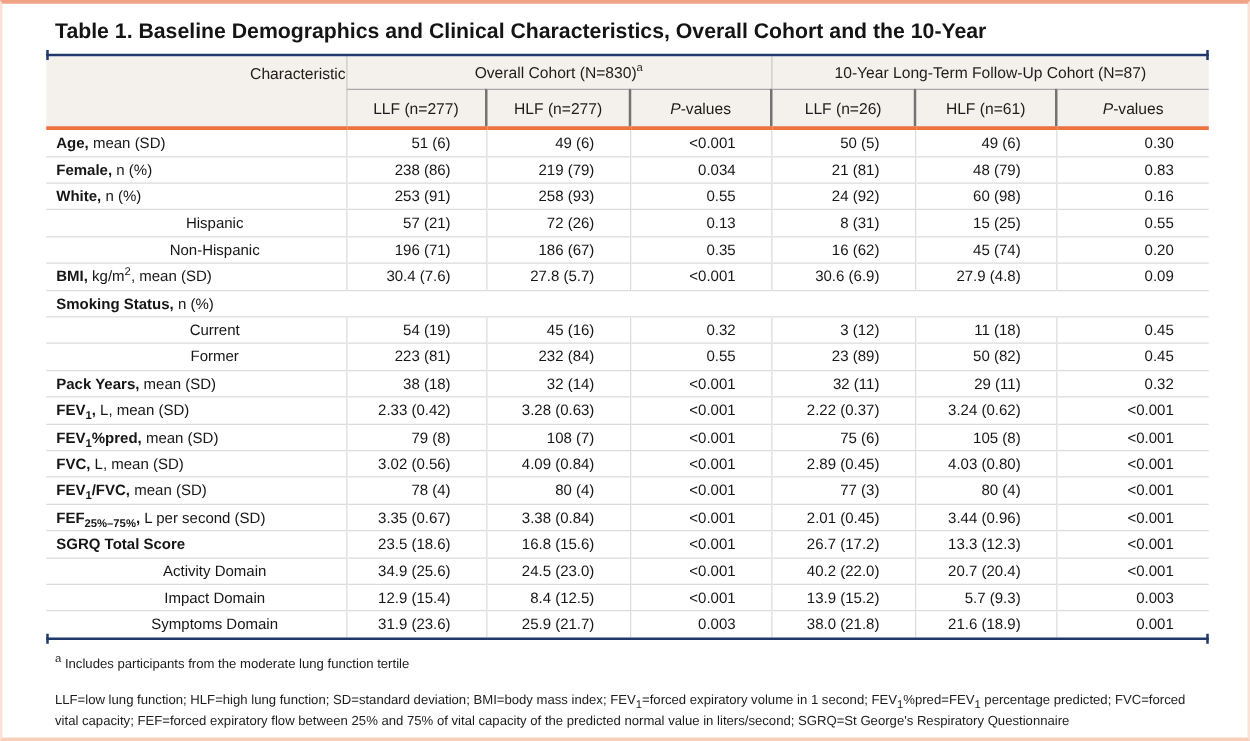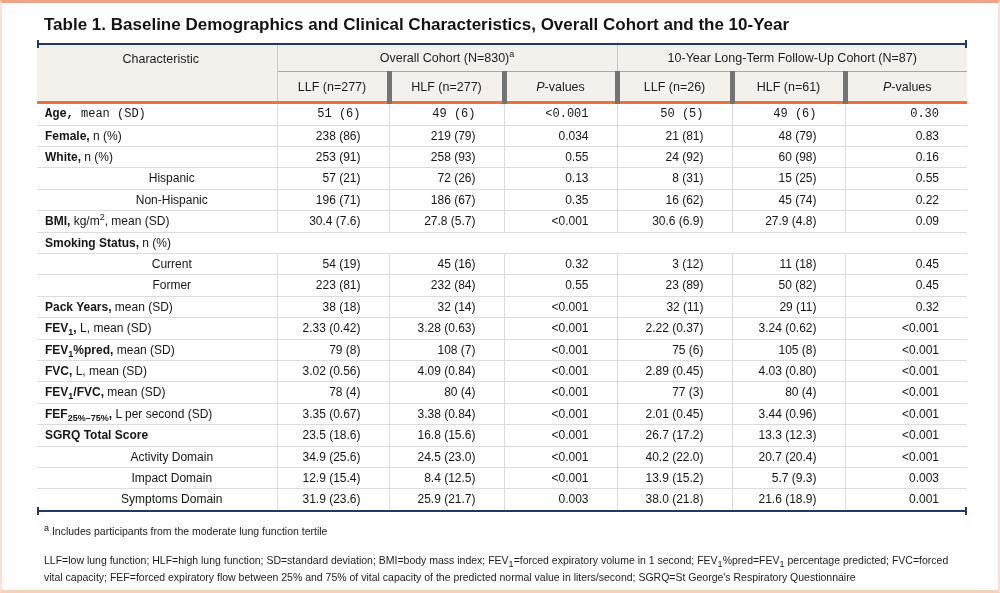--- a/index.html
+++ b/index.html
@@ -23,29 +23,29 @@
   .rule-navy::before { left:0; }
   .rule-navy::after { right:0; }
   table.demo {
     border-collapse:collapse; table-layout:fixed; width:930px; margin-left:35px;
     font-size:12px; color:#161616;
   }
   thead th {
     background:#f4f1ec; font-weight:normal; font-size:12.5px; color:#1c1c1c;
   }
   th.corner {
-    text-align:center; vertical-align:top; padding:7px 0 0 8px;
+    text-align:right; vertical-align:top; padding:7px 0 0 8px;
     border-right:1px solid #c8c8c8; border-bottom:3px solid #ec7240;margin-left:32px;
   }
   th.group { height:27px; border-bottom:1px solid #a8a8a8; text-align:center; }
   th.group-1 { border-right:1px solid #c8c8c8; }
   tr.sub th { height:31px; text-align:center; border-bottom:3px solid #ec7240; }
-  tr.sub th + th { border-left:5px solid #737373; }
+  tr.sub th + th { border-left:2px solid #737373; }
   tbody td { border-top:1px solid #dcdcdc; padding:3px 0 3px 0; line-height:1.2; }
-  tbody tr:first-child td { border-top:none;font-family:Liberation Mono, monospace; }
+  tbody tr:first-child td { border-top:none; }
   tbody td.val { text-align:right; padding-right:28px; border-left:1px solid #dcdcdc; }
   tbody td.label { text-align:left; padding-left:8px; }
   tbody td.label.indent { padding-left:30px;text-align:center; }
   tbody td.section { padding-left:8px; }
   sub, sup { font-size:9px; line-height:0; }
   .footnote-a {
     margin:13px 42px 0 42px; font-size:10.5px; color:#1c1c1c;
   }
   .abbrev {
     margin:15px 38px 0 42px; font-size:10.5px; line-height:1.65; color:#1c1c1c;
@@ -124,21 +124,21 @@
           <td class="val">15 (25)</td>
           <td class="val">0.55</td>
         </tr>
         <tr>
           <td class="label indent">Non-Hispanic</td>
           <td class="val">196 (71)</td>
           <td class="val">186 (67)</td>
           <td class="val">0.35</td>
           <td class="val">16 (62)</td>
           <td class="val">45 (74)</td>
-          <td class="val">0.22</td>
+          <td class="val">0.20</td>
         </tr>
         <tr>
           <td class="label"><b>BMI,</b> kg/m<sup>2</sup>, mean (SD)</td>
           <td class="val">30.4 (7.6)</td>
           <td class="val">27.8 (5.7)</td>
           <td class="val">&lt;0.001</td>
           <td class="val">30.6 (6.9)</td>
           <td class="val">27.9 (4.8)</td>
           <td class="val">0.09</td>
         </tr>

